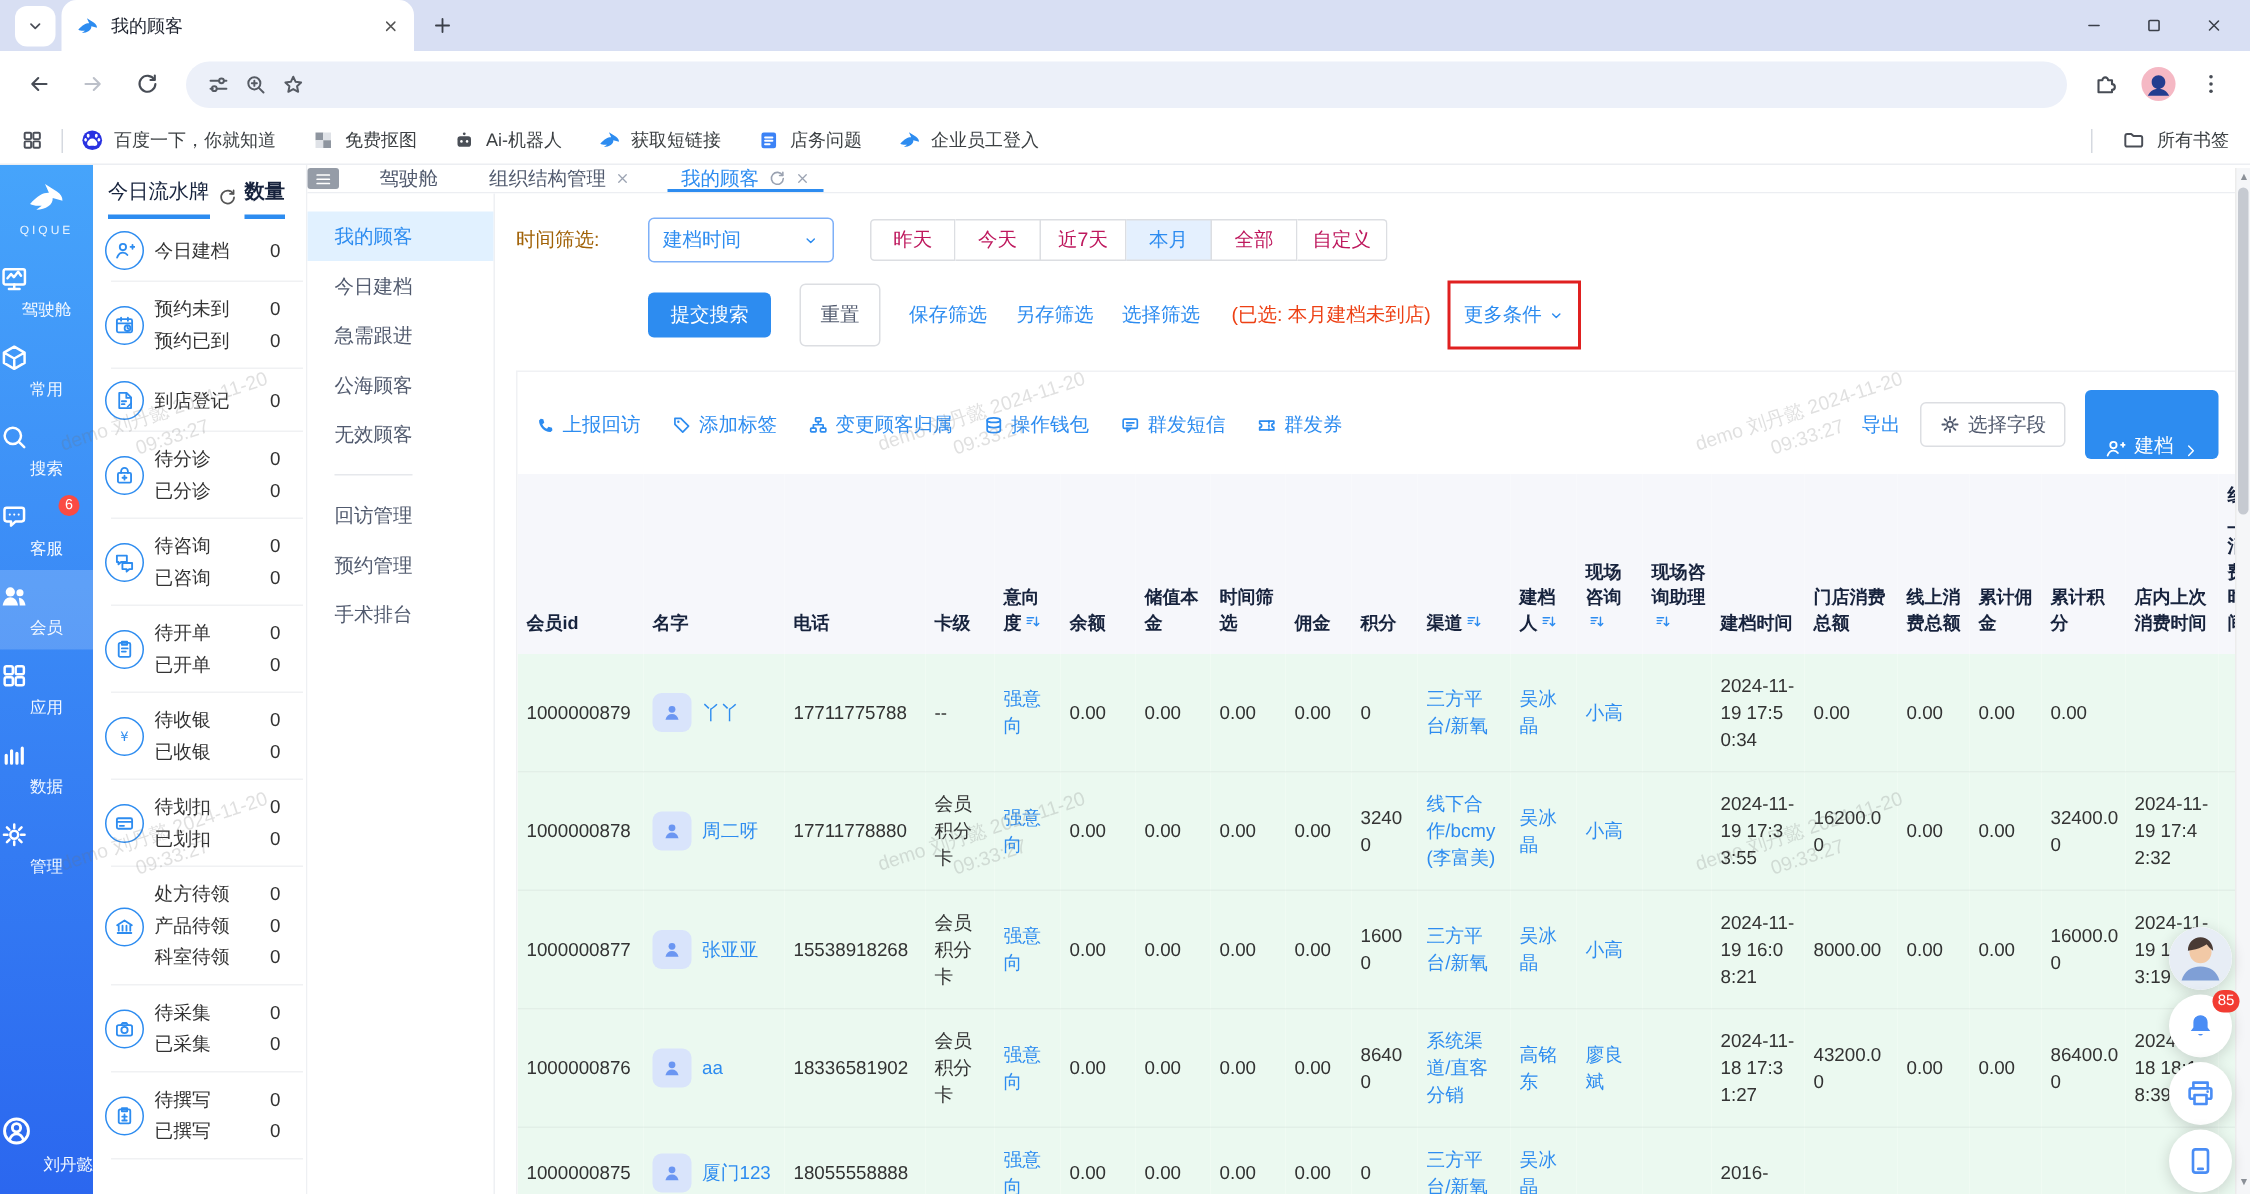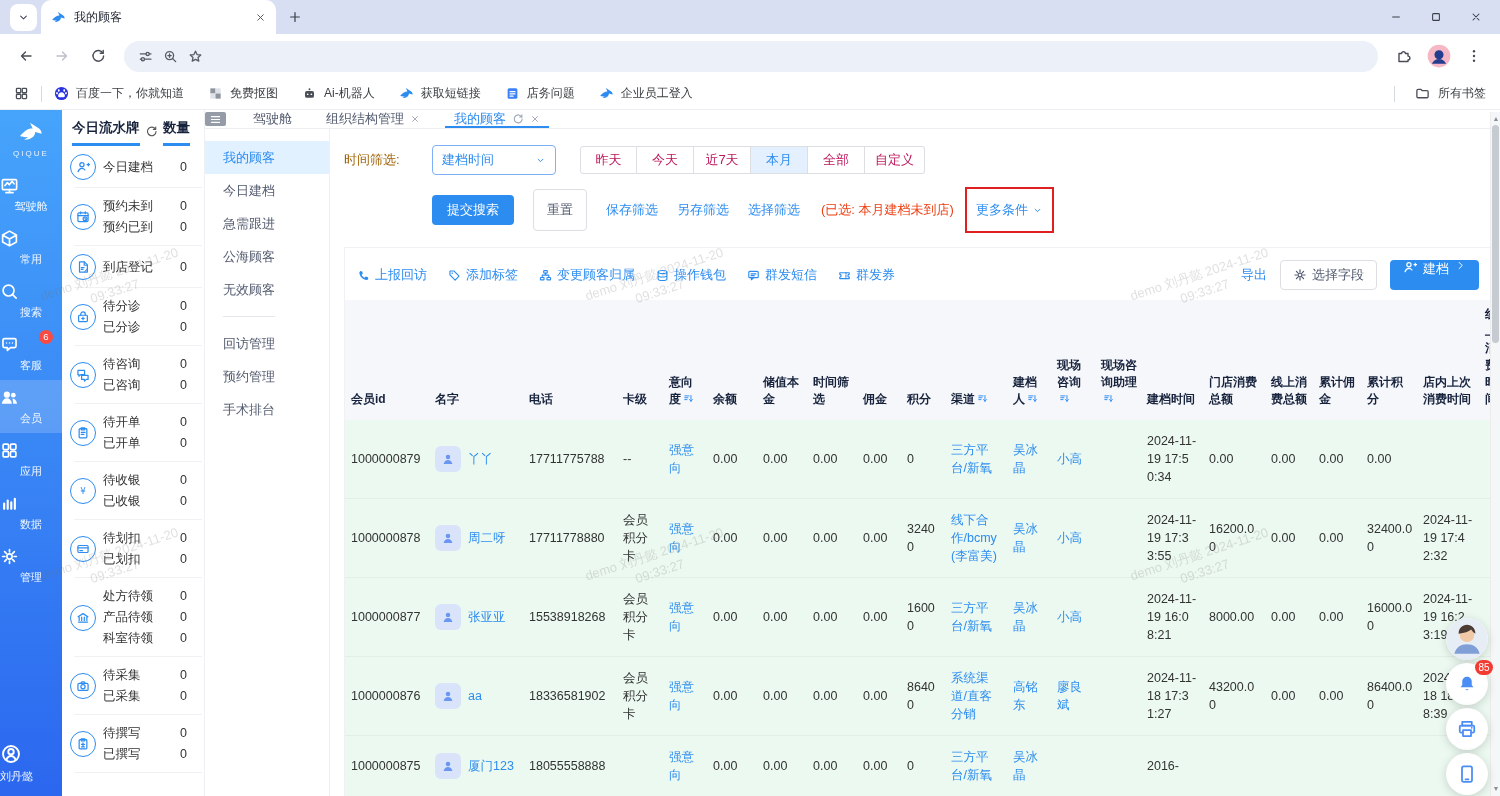--- a/index.html
+++ b/index.html
@@ -34,26 +34,26 @@
   .rail{width:62px;background:linear-gradient(180deg,var(--rail-top),var(--rail-bottom));display:flex;flex-direction:column;align-items:stretch;color:#fff;flex-shrink:0}
   .rail-logo{text-align:center;padding:9px 0 10px;color:#fff}
   .rail-logo [data-icon]{font-size:26px}
   .rail-logo-text{display:block;font-size:8px;letter-spacing:2px;color:#eaf4ff;margin-top:1px}
   .rail-item{position:relative;text-align:center;padding:8px 0 7px;cursor:pointer}
   .rail-item.active{background:rgba(255,255,255,.18)}
   .rail-ic{font-size:19px;display:block}
   .rail-lab{display:block;font-size:11px;margin-top:4px;color:#f2f8ff}
   .rail-badge{position:absolute;top:3px;right:9px;background:#fa4b43;color:#fff;font-size:9.5px;border-radius:8px;min-width:14px;height:14px;line-height:14px;padding:0 3px}
   .rail-spacer{flex:1}
-  .rail-user{text-align:left;padding-bottom:12px}
+  .rail-user{text-align:right;padding-bottom:12px}
   .rail-user .rail-ic{font-size:22px}
   .flow{width:143px;background:#fff;border-right:1px solid #eef0f3;flex-shrink:0;display:flex;flex-direction:column;overflow:hidden}
   .flow-head{display:flex;align-items:flex-end;padding:9px 8px 0 10px}
   .underl{border-bottom:3px solid var(--brand);padding-bottom:6px}
-  .flow-title{font-size:13.5px;font-weight:bold;color:#17233d}
+  .flow-title{font-size:13.5px;font-weight:normal;color:#17233d}
   .flow-refresh{font-size:13px;color:#555;margin:0 4px 8px 5px}
   .flow-count-h{font-size:13.5px;font-weight:bold;color:#17233d;margin-left:auto;margin-right:6px}
   .flow-group{display:flex;align-items:center;gap:7px;padding:8px 2px 8px 8px;position:relative}
   .flow-group::after{content:"";position:absolute;left:12px;right:2px;bottom:0;height:1px;background:#f0f1f3}
   .flow-icon{width:26px;height:26px;min-width:26px;border:1px solid var(--brand);border-radius:50%;color:var(--brand);display:flex;align-items:center;justify-content:center;font-size:14px}
   .flow-rows{flex:1}
   .flow-row{display:flex;font-size:12.5px;color:#333;line-height:21px}
   .flow-row .lab{flex:1}
   .flow-row .val{width:22px}
   .main{flex:1;display:flex;flex-direction:column;min-width:0}
@@ -86,21 +86,21 @@
   .fred{color:var(--warning-red);font-size:13px;white-space:nowrap;margin-left:2px}
   .more-box{display:flex;align-items:center;gap:4px;color:var(--brand);font-size:13px;border:2px solid var(--highlight-box);padding:12px 9px;margin:-14px 0 -14px -8px;cursor:pointer}
   .more-box [data-icon]{font-size:11px}
   .frow3{margin-top:17px;font-size:13px;color:#17233d}
   .card{border:1px solid #f0f1f4;margin:16px 8px 12px 0;flex:1;display:flex;flex-direction:column;min-height:0;overflow:hidden}
   .toolbar{display:flex;align-items:center;padding:12px 12px 10px;gap:21px}
   .taction{display:flex;align-items:center;gap:5px;color:var(--brand);font-size:13px;cursor:pointer;white-space:nowrap}
   .ta-ic{font-size:13px}
   .toolbar-right{margin-left:auto;display:flex;align-items:center;gap:13px}
   .btn-outline{border:1px solid #dcdee2;border-radius:4px;height:30px;display:flex;align-items:center;gap:5px;padding:0 12px;font-size:13px;color:#515a6e;cursor:pointer;background:#fff}
-  .btn-create{background:var(--brand);color:#fff;border-radius:4px;height:30px;display:flex;align-items:flex-start;gap:6px;padding:0 13px;font-size:13px;cursor:pointer}
+  .btn-create{background:var(--brand);color:#fff;border-radius:4px;height:46px;display:flex;align-items:flex-end;gap:6px;padding:0 13px;font-size:13px;cursor:pointer}
   .tablewrap{flex:1;overflow:hidden}
   table{border-collapse:collapse;table-layout:fixed}
   th{background:#f6f7fb;font-size:12px;font-weight:bold;color:#17233d;text-align:left;vertical-align:bottom;padding:6px 4px 12px 6px;line-height:17px;word-break:break-all}
   td{font-size:12.5px;color:#333;padding:12px 4px 12px 6px;vertical-align:middle;line-height:18px;background:var(--row-green);border-bottom:1px solid #e2efe7;word-break:break-all}
   .cell-link{color:var(--brand)}
   .name-cell{display:flex;align-items:center;gap:7px}
   .avatar-sq{width:26px;height:26px;min-width:26px;border-radius:6px;background:#d9e4fb;color:#6b96f2;display:inline-flex;align-items:center;justify-content:center;font-size:14px}
   .sort-ic{font-size:11px;color:var(--brand);margin-left:2px;vertical-align:-1px}
   
   #wm{position:absolute;left:0;top:110px;right:0;bottom:0;pointer-events:none;z-index:70}

